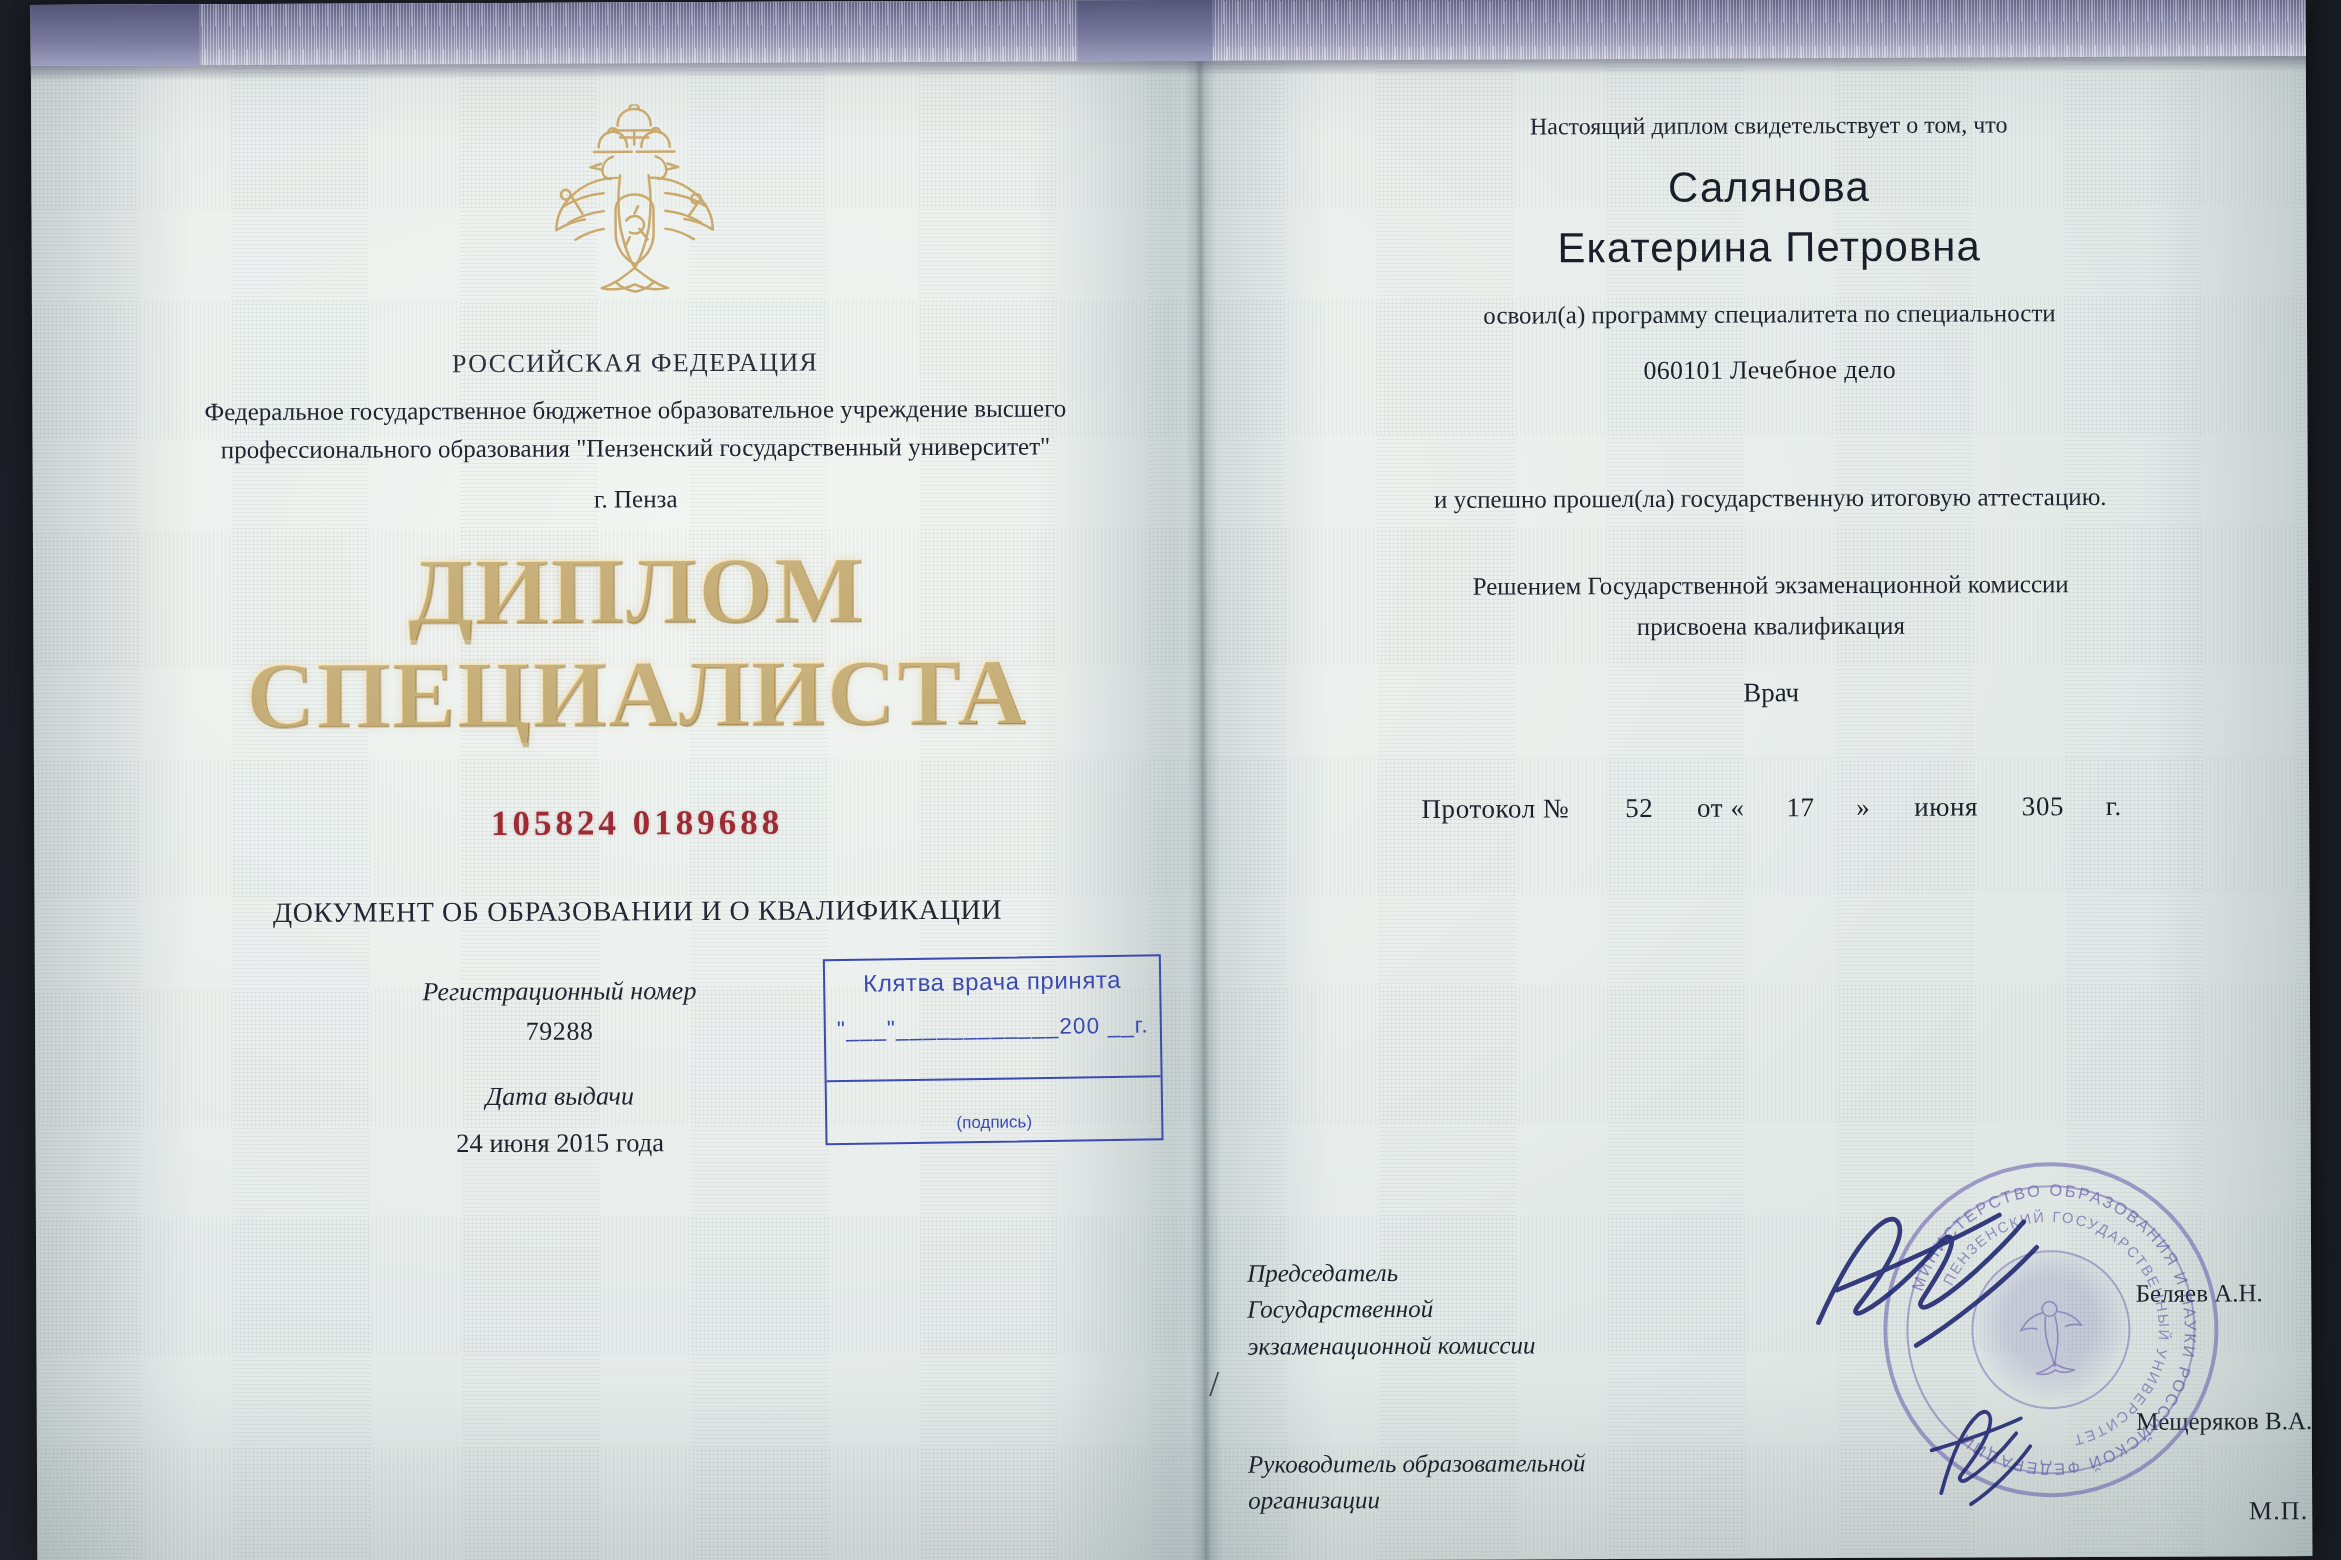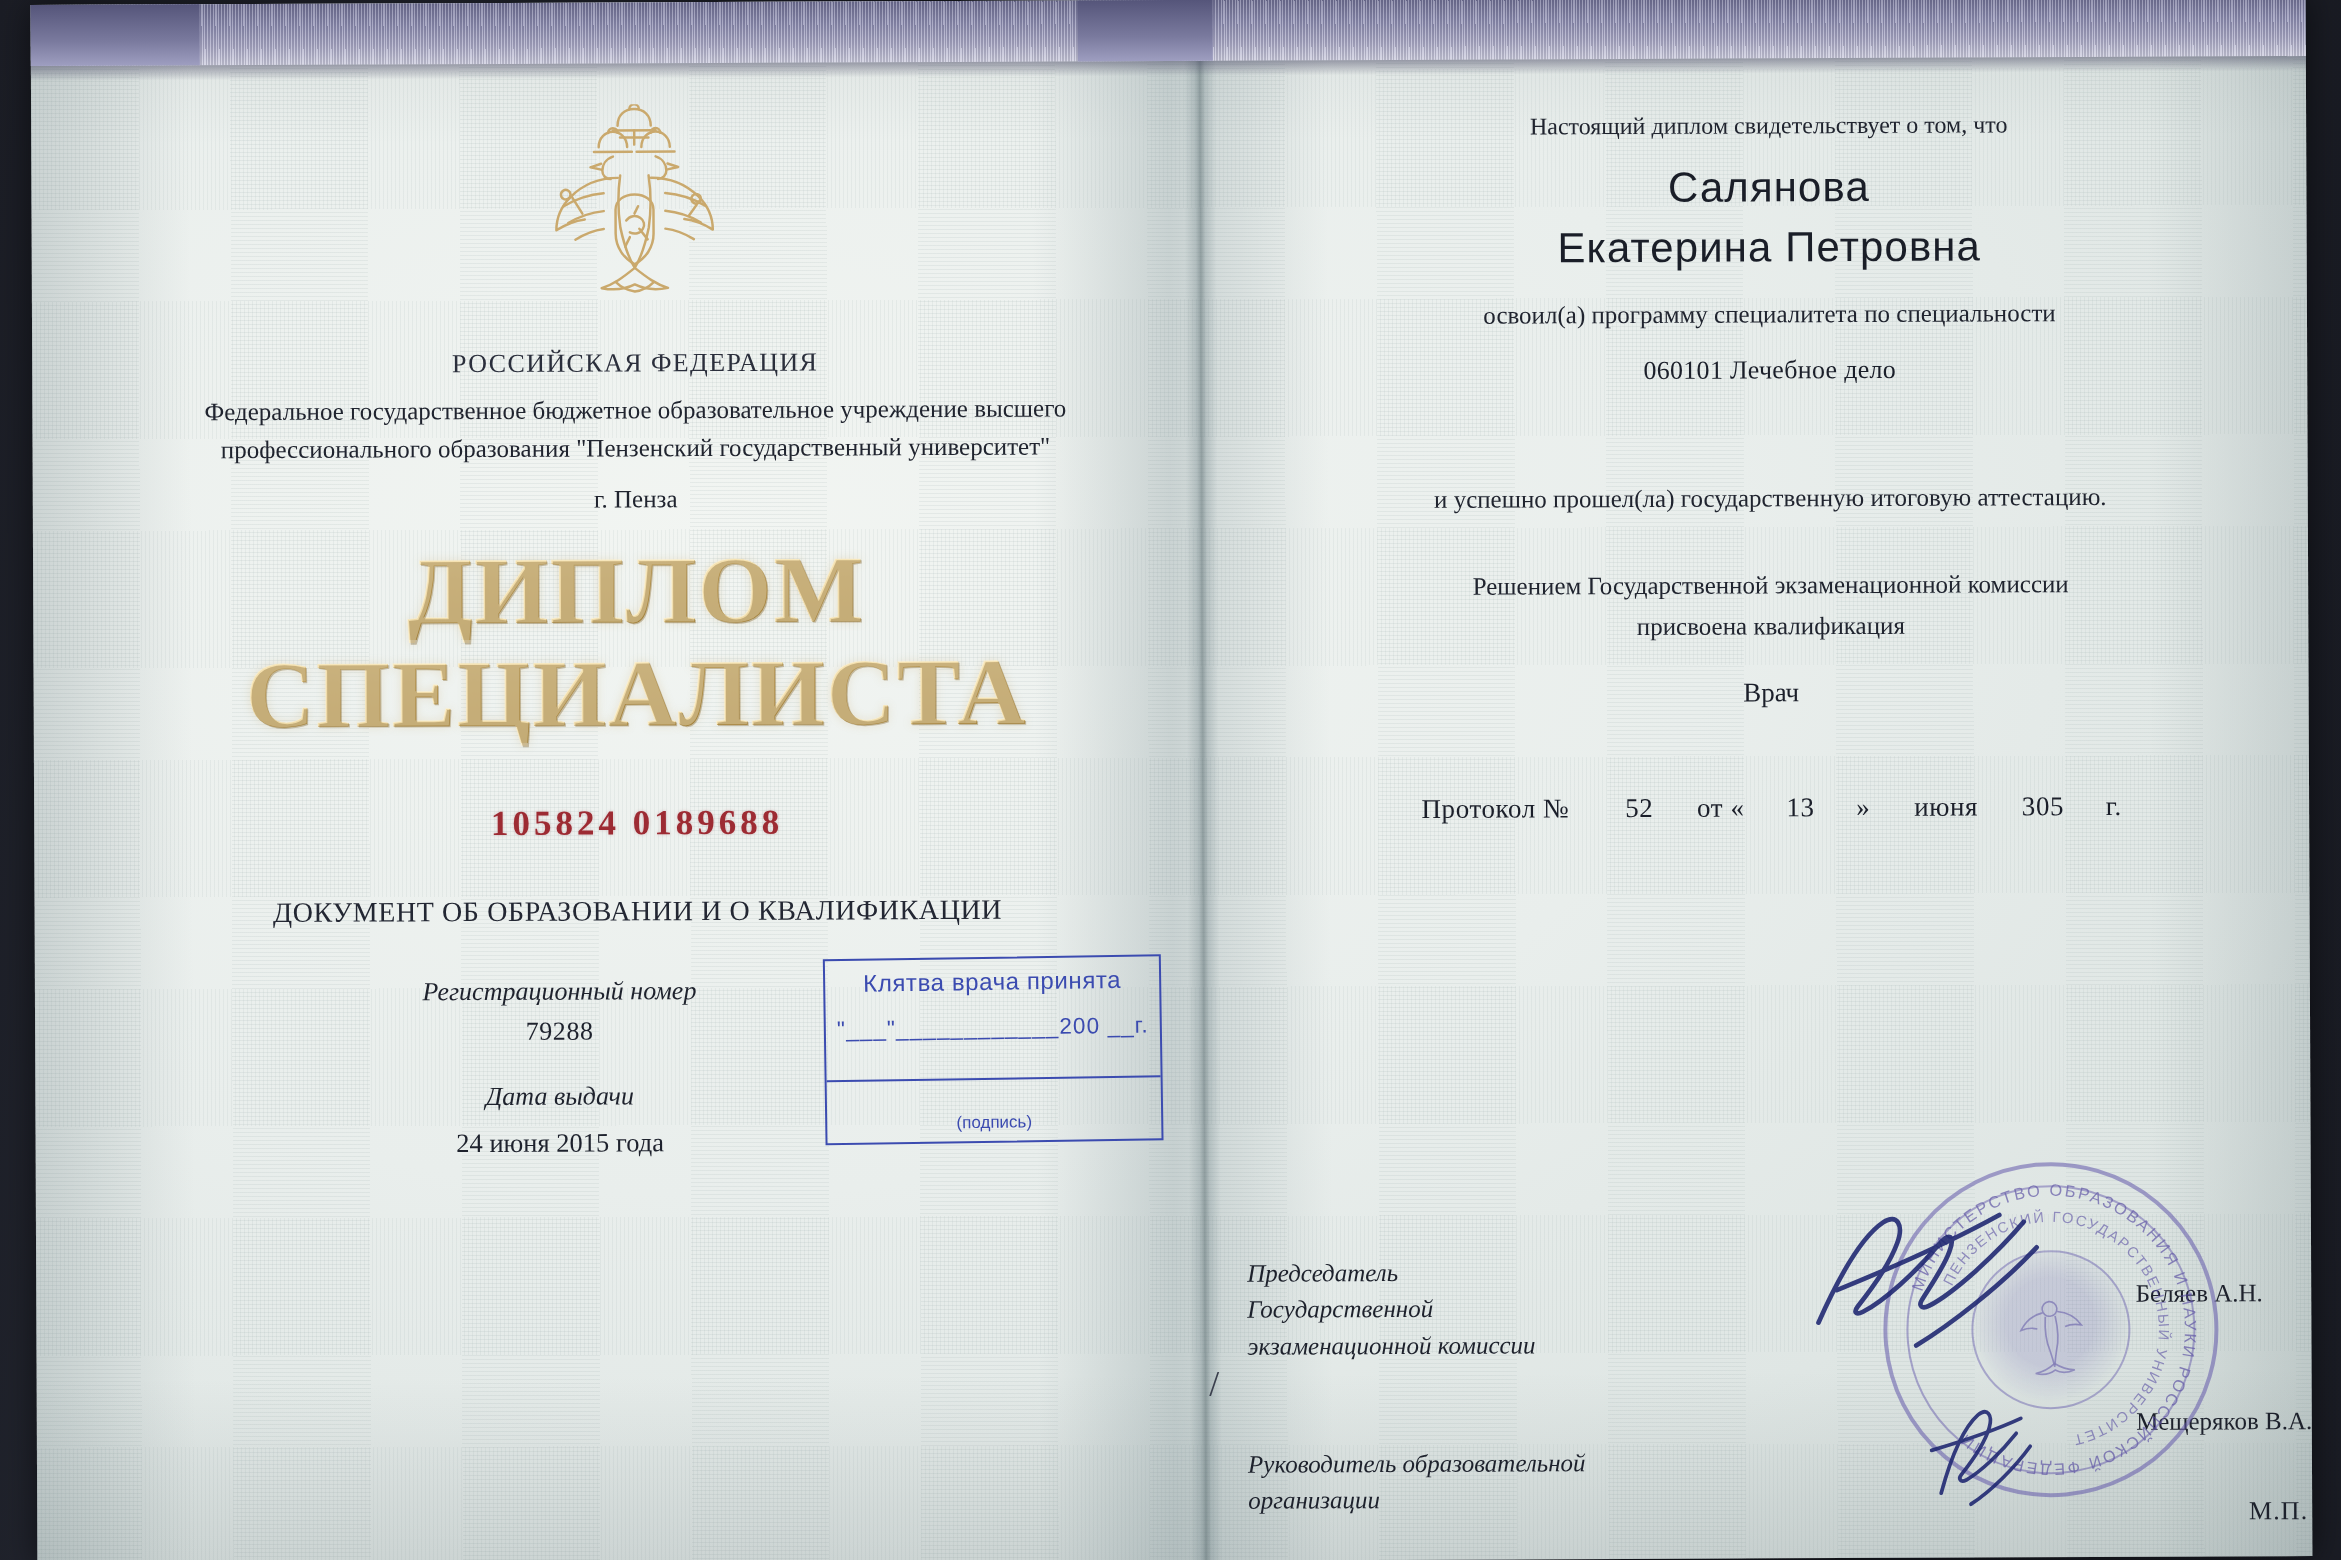--- a/index.html
+++ b/index.html
@@ -470,21 +470,21 @@
       <div class="r-decision" style="margin-top:3.4px">присвоена квалификация</div>
       <div class="r-qual">Врач</div>
 
       <div class="protocol">
         <span>Протокол №</span>
         <span class="pr-gap1"></span>
         <span>52</span>
         <span class="pr-gap2"></span>
         <span>от «</span>
         <span class="pr-gap3"></span>
-        <span>13</span>
+        <span>17</span>
         <span class="pr-gap3"></span>
         <span>»</span>
         <span class="pr-gap2"></span>
         <span>июня</span>
         <span class="pr-gap2"></span>
         <span>30</span><span>5</span>
         <span class="pr-gap3"></span>
         <span>г.</span>
       </div>
 

